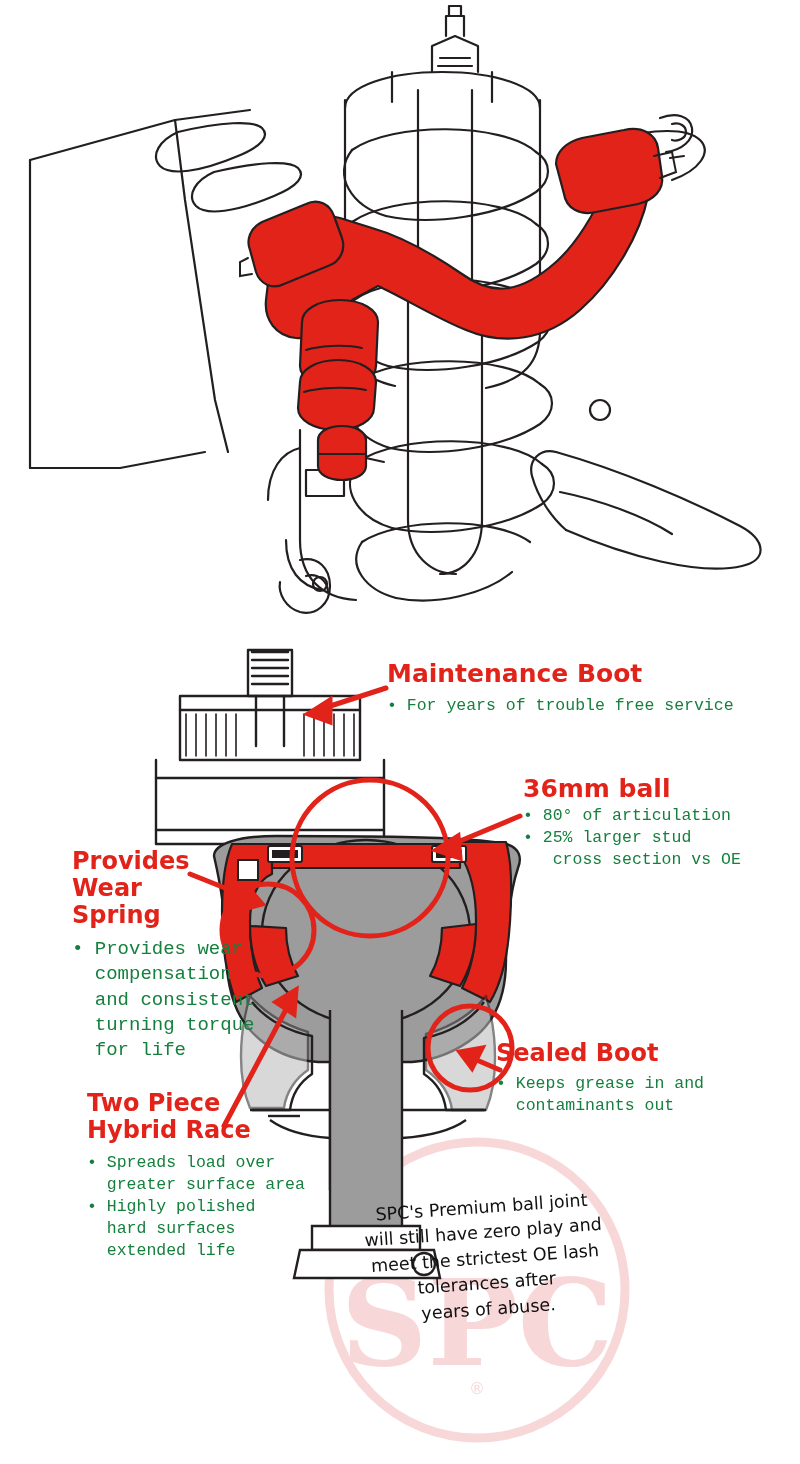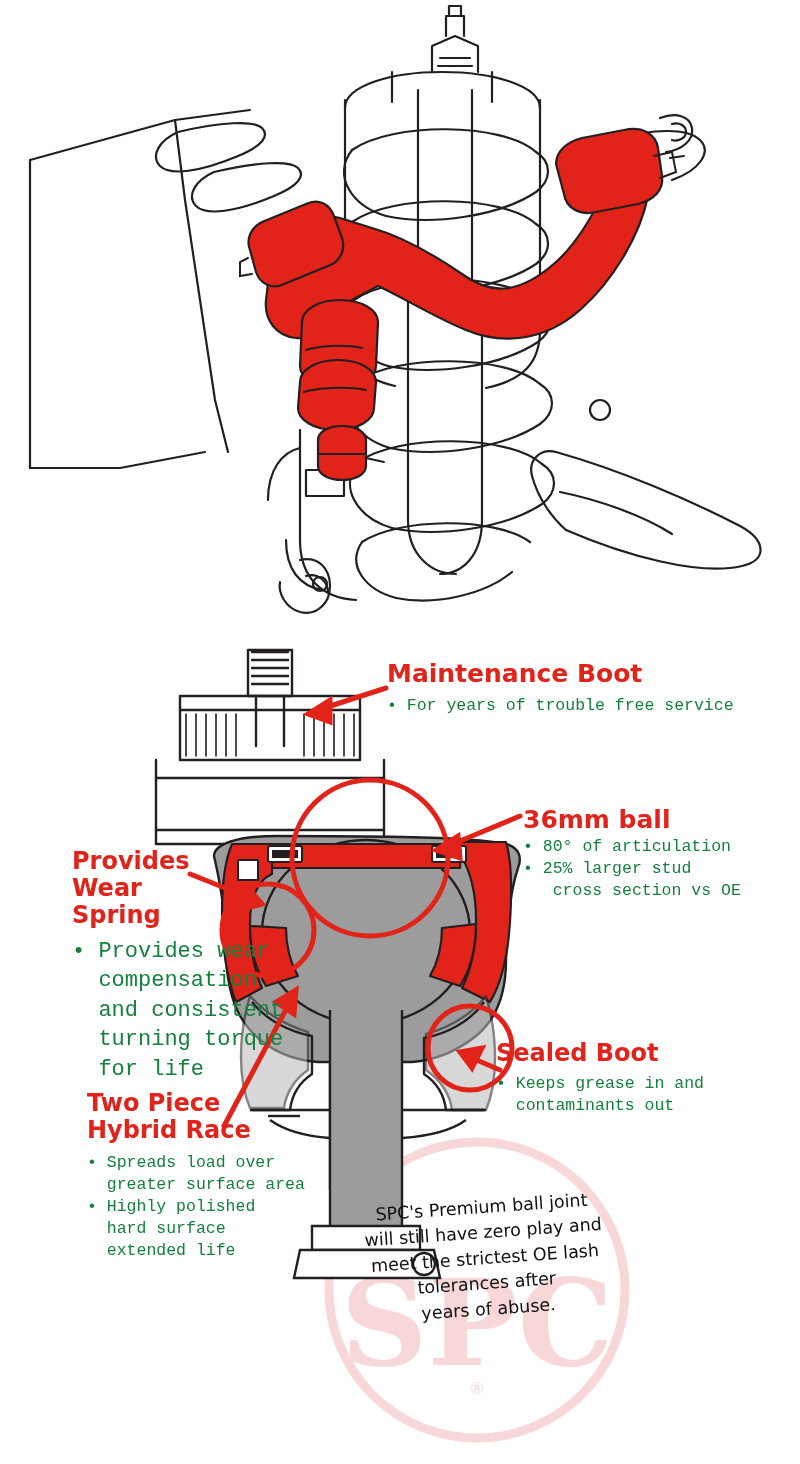--- a/index.html
+++ b/index.html
@@ -61,33 +61,33 @@
   .c-maintenance {
     left: 387px;
     top: 660px;
     width: 330px;
   }
   .c-maintenance .callout-title { font-size: 25px; }
   .c-maintenance .callout-body { font-size: 16.5px; margin-top: 7px; }
 
   .c-ball {
     left: 523px;
-    top: 806px;
+    top: 775px;
     width: 265px;
   }
   .c-ball .callout-title { font-size: 25px; }
   .c-ball .callout-body { font-size: 16.5px; margin-top: 2px; }
 
   .c-spring {
     left: 72px;
     top: 848px;
     width: 175px;
   }
   .c-spring .callout-title { font-size: 24px; }
-  .c-spring .callout-body { font-size: 22px; margin-top: 8px; }
+  .c-spring .callout-body { font-size: 19px; margin-top: 8px; }
 
   .c-race {
     left: 87px;
     top: 1090px;
     width: 205px;
   }
   .c-race .callout-title { font-size: 24px; }
   .c-race .callout-body { font-size: 16.5px; margin-top: 8px; }
 
   .c-boot {
@@ -345,21 +345,21 @@
 
   <div class="callout c-race">
     <div class="callout-title">
       <div>Two Piece</div>
       <div>Hybrid Race</div>
     </div>
     <div class="callout-body">
       <div>• Spreads load over</div>
       <div>  greater surface area</div>
       <div>• Highly polished</div>
-      <div>  hard surface</div>
+      <div>  hard surfaces</div>
       <div>  extended life</div>
     </div>
   </div>
 
   <div class="callout c-boot">
     <div class="callout-title">Sealed Boot</div>
     <div class="callout-body">
       <div>• Keeps grease in and</div>
       <div>  contaminants out</div>
     </div>

